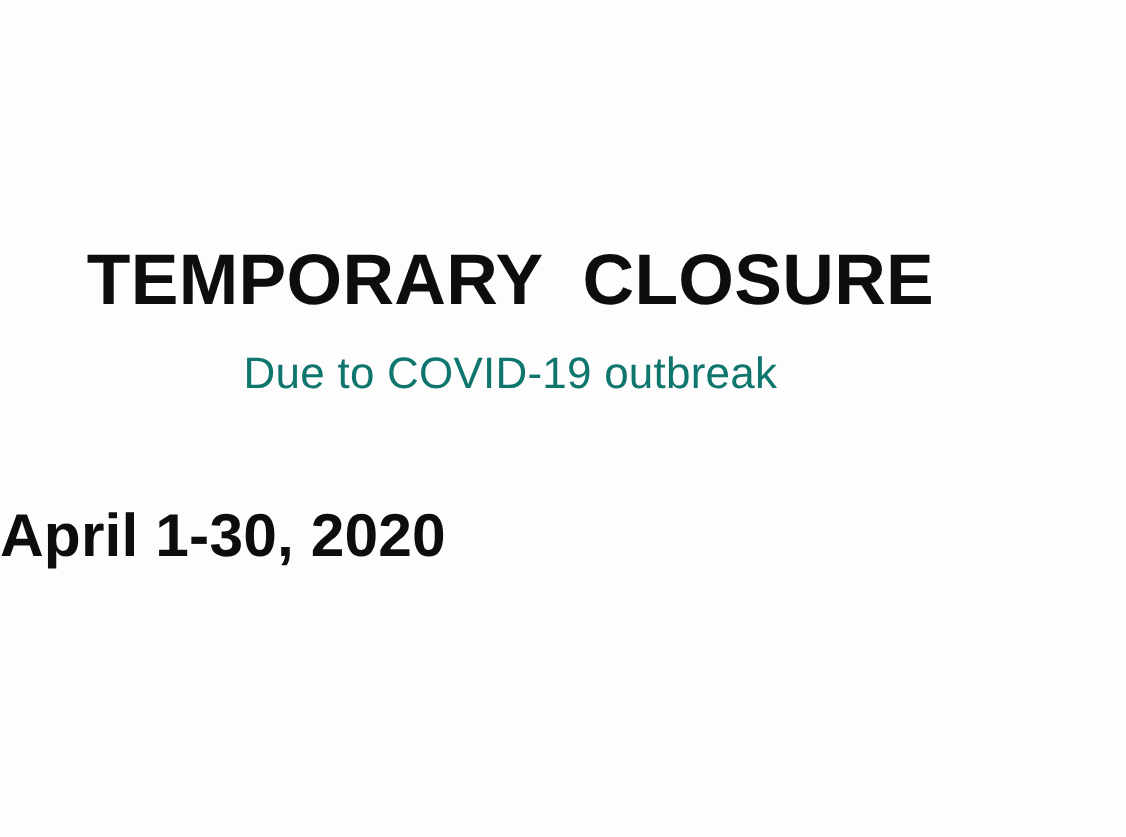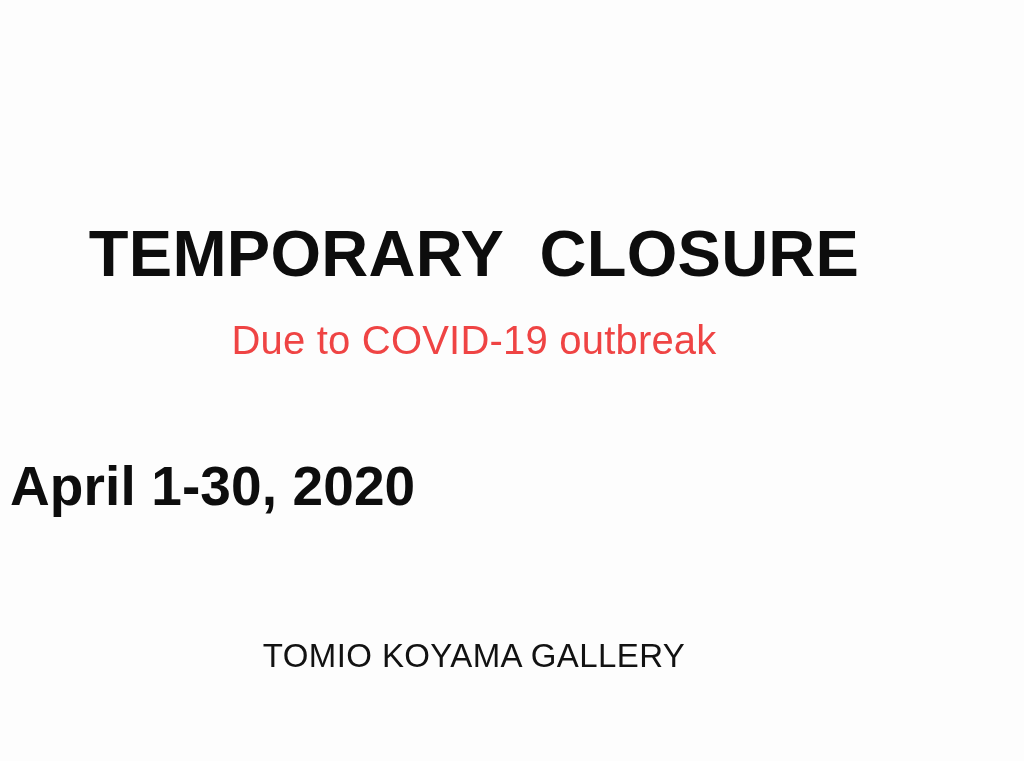--- a/index.html
+++ b/index.html
@@ -18,21 +18,21 @@
     position: relative;
     width: 1024px;
     height: 761px;
     background: #fdfdfd;
     overflow: hidden;
     margin: 0 auto;
   }
 
   .notice-stack {
     position: absolute;
-    left: 10px;
+    left: 0;
     top: 0;
     width: 928px;
     height: 761px;
     display: flex;
     flex-direction: column;
     align-items: center;
   }
 
   
   .headline {
@@ -53,21 +53,21 @@
   .subtitle {
     position: absolute;
     left: 0;
     right: 0;
     top: 320px;
     text-align: center;
     font-size: 40px;
     line-height: 1.0;
     font-weight: 400;
     letter-spacing: 0.005em;
-    color: #ef4444;
+    color: #0f766e;
     white-space: pre;
   }
 
   
   .date-line {
     position: absolute;
     left: 0;
     right: 0;
     top: 459px;
     font-size: 55px;
@@ -98,16 +98,15 @@
 
 <div class="notice-canvas">
   <div class="notice-stack">
 
     <div class="headline">TEMPORARY  CLOSURE</div>
 
     <div class="subtitle">Due to COVID-19 outbreak</div>
 
     <div class="date-line">April 1-30, 2020</div>
 
-    <div class="gallery-name">TOMIO KOYAMA GALLERY</div>
 
   </div>
 </div>
 
 </body></html>

